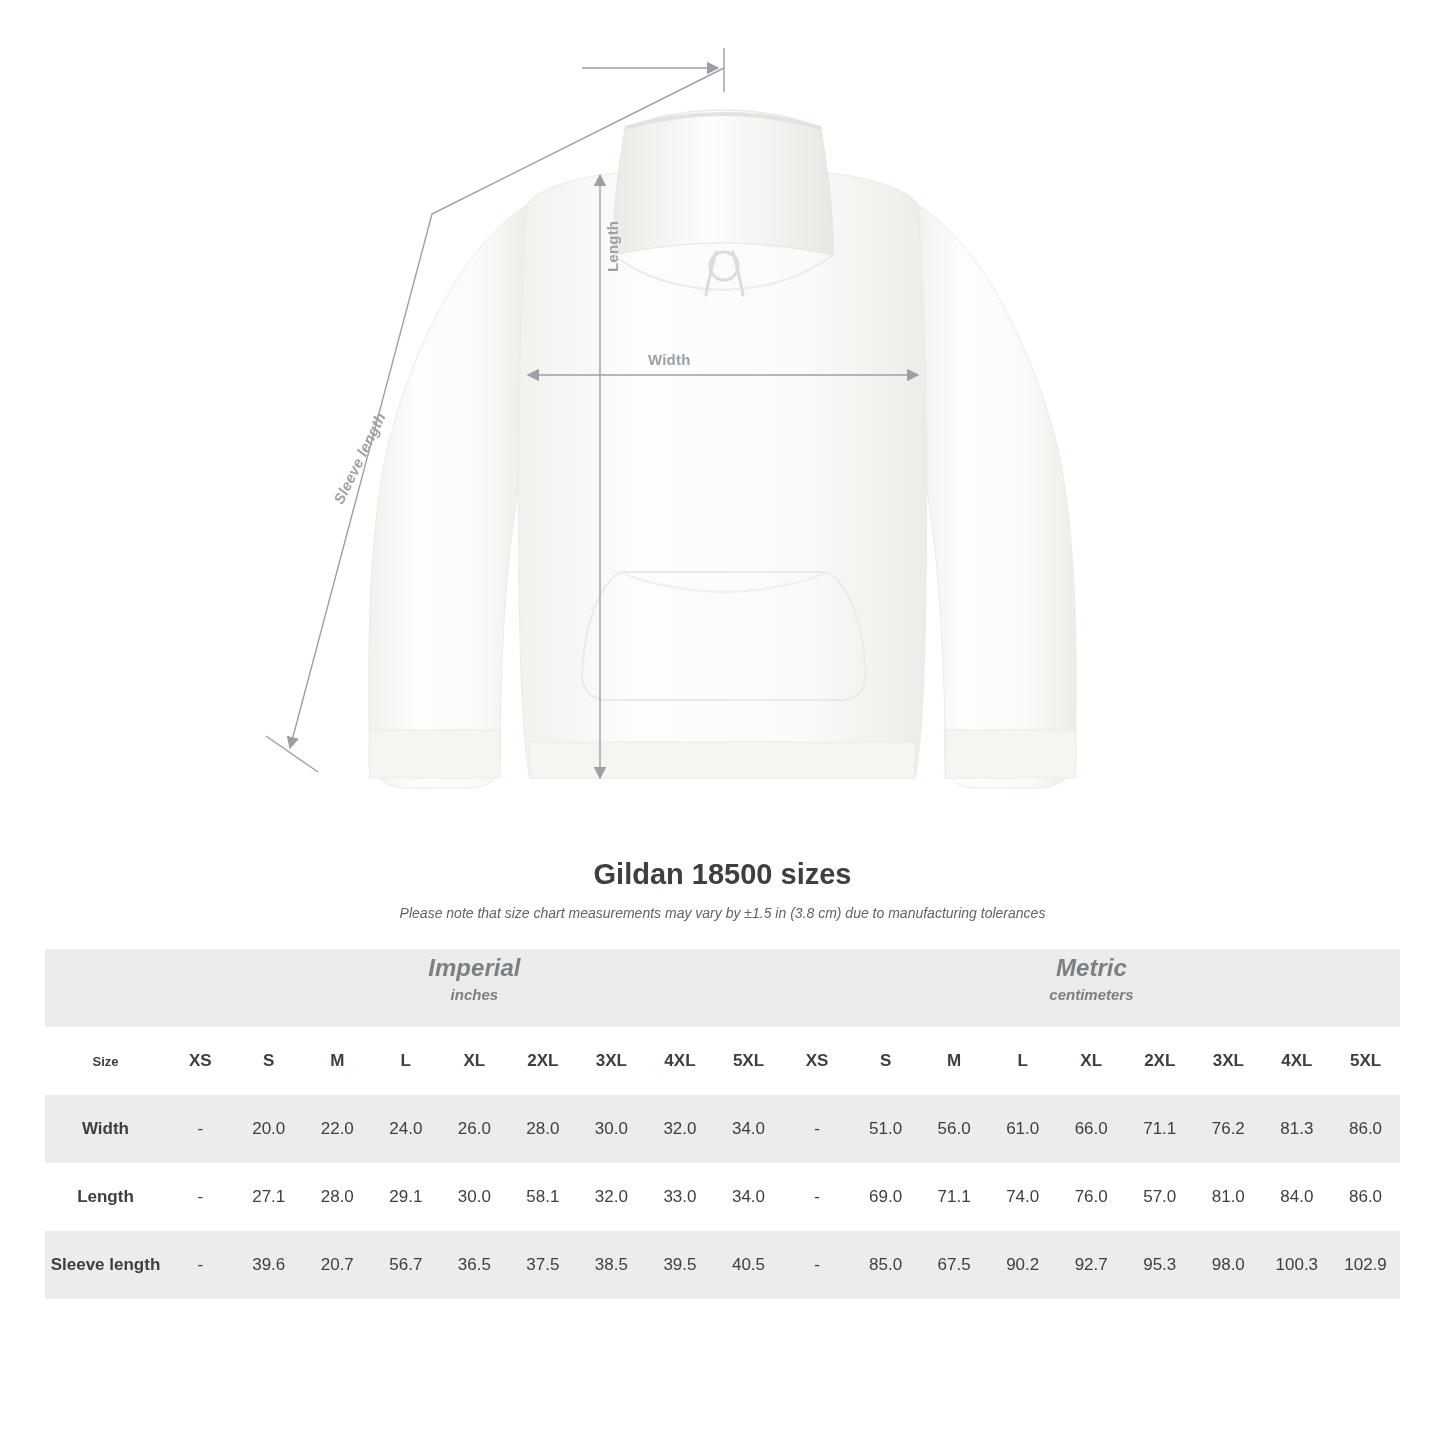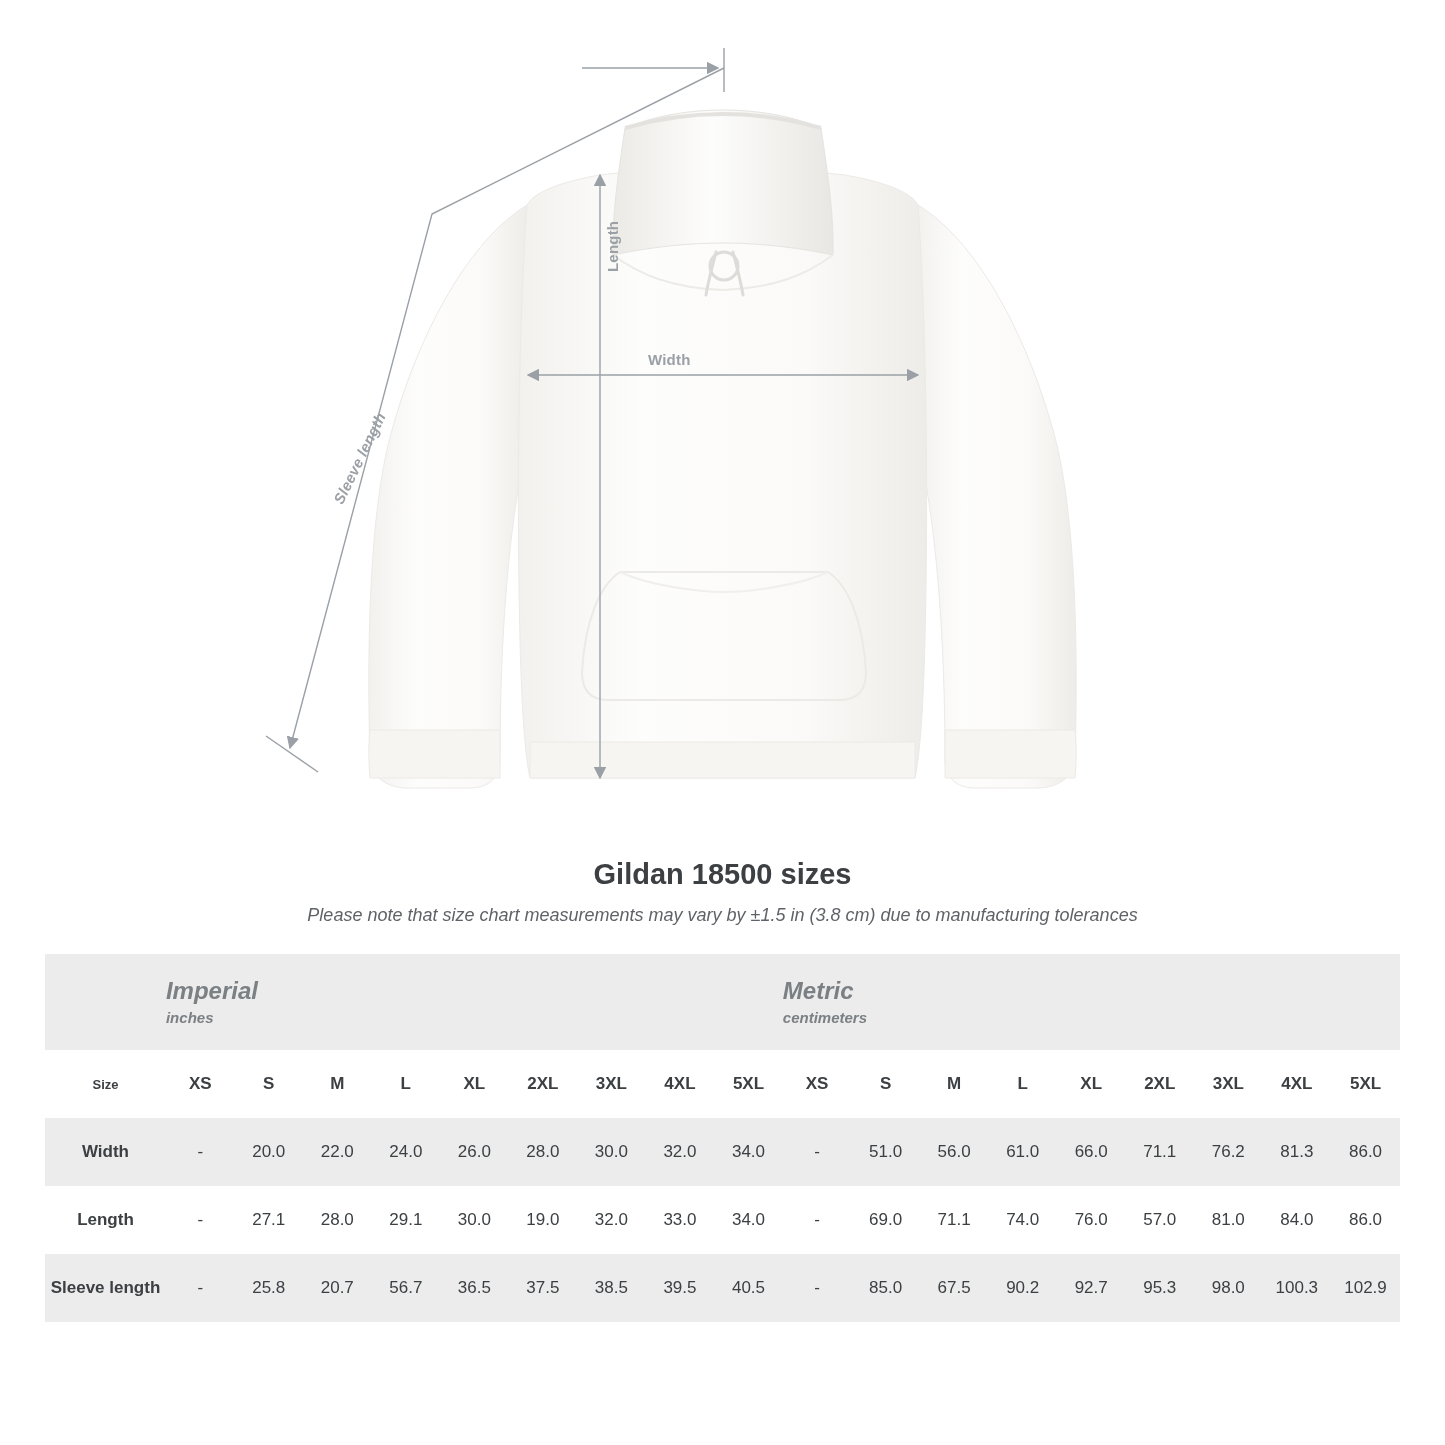--- a/index.html
+++ b/index.html
@@ -56,39 +56,39 @@
     text-align: center;
     padding-top: 14px;
   }
   #chart-title {
     font-size: 29px;
     font-weight: bold;
     color: #3c4043;
     margin: 14px 0 14px 0;
   }
   #chart-note {
-    font-size: 18px;
+    font-size: 14px;
     font-style: italic;
     color: #5f6368;
     margin: 0;
   }
 
   
   #table-wrap {
     padding: 28px 45px 0 45px;
   }
   table {
     width: 1355px;
     border-collapse: collapse;
     table-layout: fixed;
   }
   thead .unit-row th {
     background: #ececec;
-    padding: 22px 0 20px 0;
-    text-align: left;
+    padding: 4px 0 20px 0;
+    text-align: center;
     border: none;
   }
   .unit-name {
     font-size: 24px;
     font-weight: bold;
     font-style: italic;
     color: #7b8084;
     line-height: 1.25;
   }
   .unit-sub {
@@ -293,38 +293,38 @@
           <td>81.3</td>
           <td>86.0</td>
         </tr>
         <tr class="plain">
           <td class="rowhead">Length</td>
           <td>-</td>
           <td>27.1</td>
           <td>28.0</td>
           <td>29.1</td>
           <td>30.0</td>
-          <td>19.0</td>
+          <td>58.1</td>
           <td>32.0</td>
           <td>33.0</td>
           <td>34.0</td>
           <td>-</td>
           <td>69.0</td>
           <td>71.1</td>
           <td>74.0</td>
           <td>76.0</td>
           <td>57.0</td>
           <td>81.0</td>
           <td>84.0</td>
           <td>86.0</td>
         </tr>
         <tr class="shade">
           <td class="rowhead">Sleeve length</td>
           <td>-</td>
-          <td>25.8</td>
+          <td>39.6</td>
           <td>20.7</td>
           <td>56.7</td>
           <td>36.5</td>
           <td>37.5</td>
           <td>38.5</td>
           <td>39.5</td>
           <td>40.5</td>
           <td>-</td>
           <td>85.0</td>
           <td>67.5</td>

